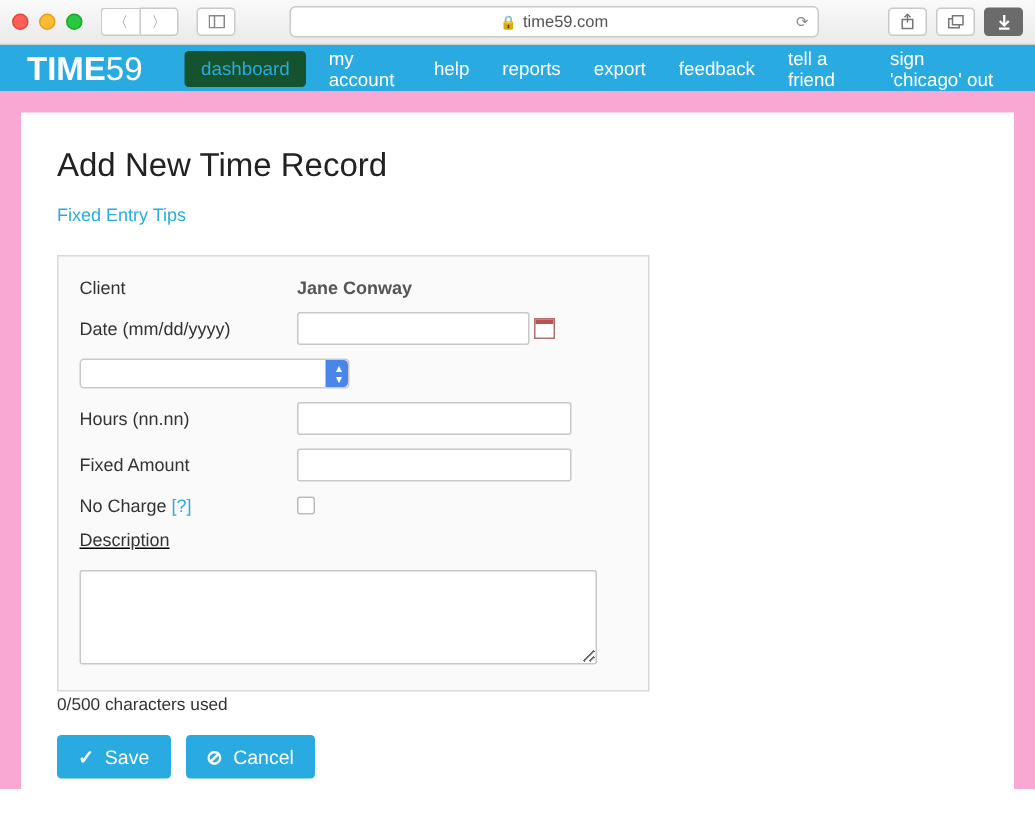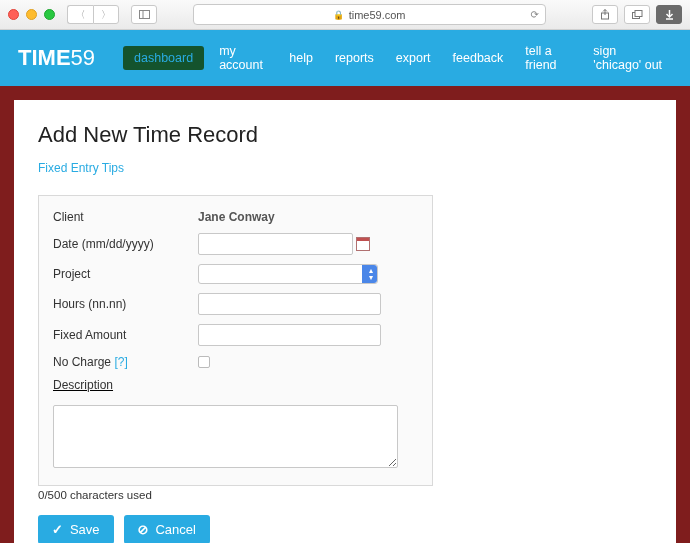--- a/index.html
+++ b/index.html
@@ -41,33 +41,33 @@
   }
   .addr .lock { font-size:9px; margin-right:4px; color:#7a7a7a;}
   .addr .reload { position:absolute; right:6px; color:#888; font-size:10px;}
   .chrome-right { display:flex; gap:6px;}
   .chrome-icon {
     width: 26px; height: 19px; border:1px solid #c9c9c9; background:#fff; border-radius:3px;
     display:flex; align-items:center; justify-content:center; color:#666; font-size:11px;
   }
   
   .app-header {
-    background: #29abe2; height: 56px; display:flex; align-items:center;
+    background: #29abe2; height: 31px; display:flex; align-items:center;
     padding: 0 14px 0 18px; color:#fff;
   }
   .logo {
     font-family: Arial, sans-serif; font-weight: 700; font-size: 22px; letter-spacing: 0px;
     color:#fff; display:flex; align-items:baseline;
   }
   .logo .thin { font-weight:300; }
   .nav { margin-left: 28px; display:flex; gap: 0; align-items:center; font-size:12.5px;}
   .nav-item { padding: 5px 11px; border-radius:3px; color:#fff; cursor:pointer;}
   .nav-item.active { background:#14532d; color:#29abe2; margin-right:4px;}
   
-  .app-body { background:#7f1d1d; height: calc(543px - 30px - 48px); padding: 14px 14px 0 14px;}
+  .app-body { background:#f9a8d4; height: calc(543px - 30px - 48px); padding: 14px 14px 0 14px;}
   .card { background:#fff; height: 100%; padding: 22px 24px 0 24px; overflow: hidden;}
   h1 { font-size: 22px; font-weight: 400; color:#222; margin-bottom: 12px;}
   .tips-link { color:#29abe2; font-size:12px; cursor:pointer; display:inline-block; margin-bottom:20px;}
   .form-panel {
     border:1px solid #d9d9d9; background:#fafafa; width: 395px; padding: 14px 14px 14px 14px;
   }
   .row { display:flex; align-items:center; margin-bottom: 9px; }
   .row-top { align-items: flex-start; text-decoration: underline; }
   .lbl { width: 145px; font-size:12px; color:#333; }
   .lbl .help { color:#29abe2; }
@@ -189,21 +189,20 @@
 
       <div class="row">
         <div class="lbl">Date (mm/dd/yyyy)</div>
         <div class="date-wrap">
           <input class="text-input date-input" value="" style="">
           <span class="cal-icon"></span>
         </div>
       </div>
 
       <div class="row">
-        <div class="lbl">Project</div>
         <div class="select">
           <span class="chev">▴<br>▾</span>
         </div>
       </div>
 
       <div class="row">
         <div class="lbl">Hours (nn.nn)</div>
         <input class="text-input amt-input" value="" style="">
       </div>
 

